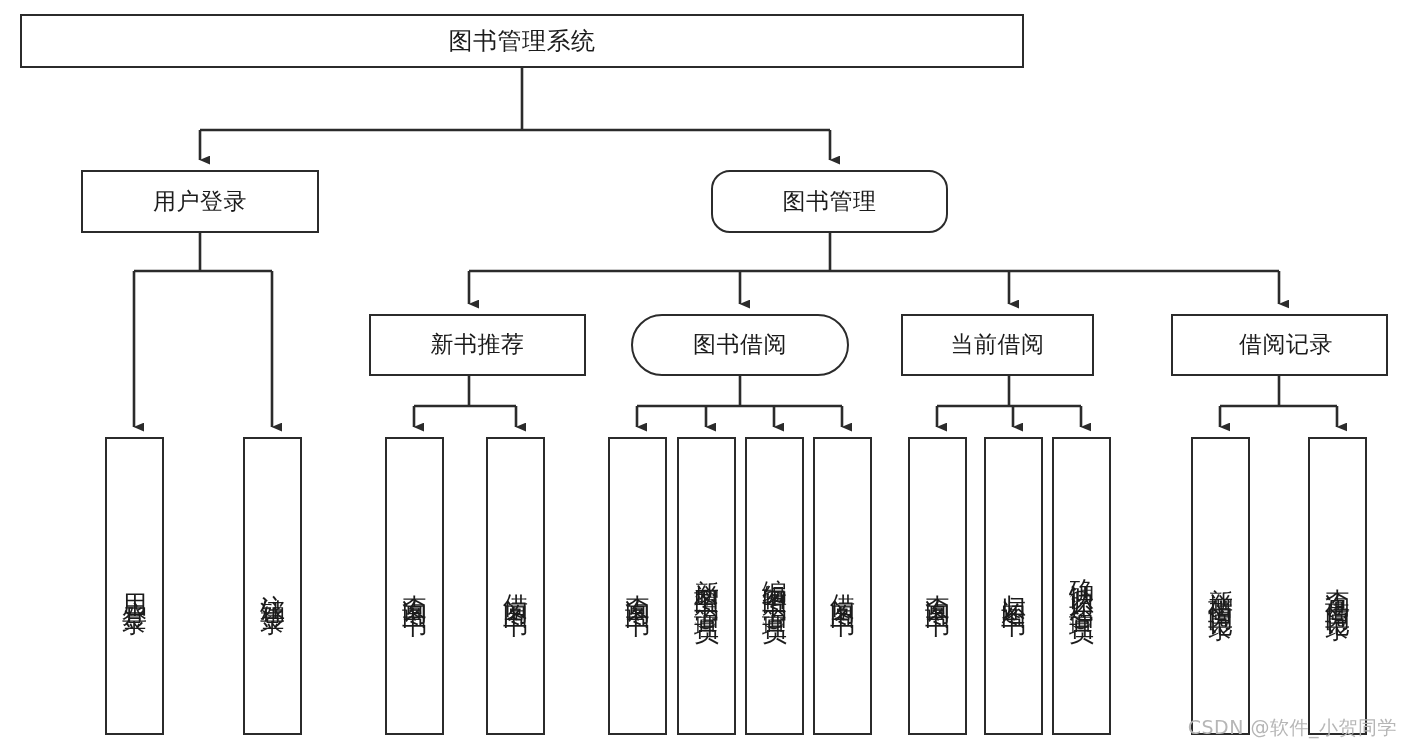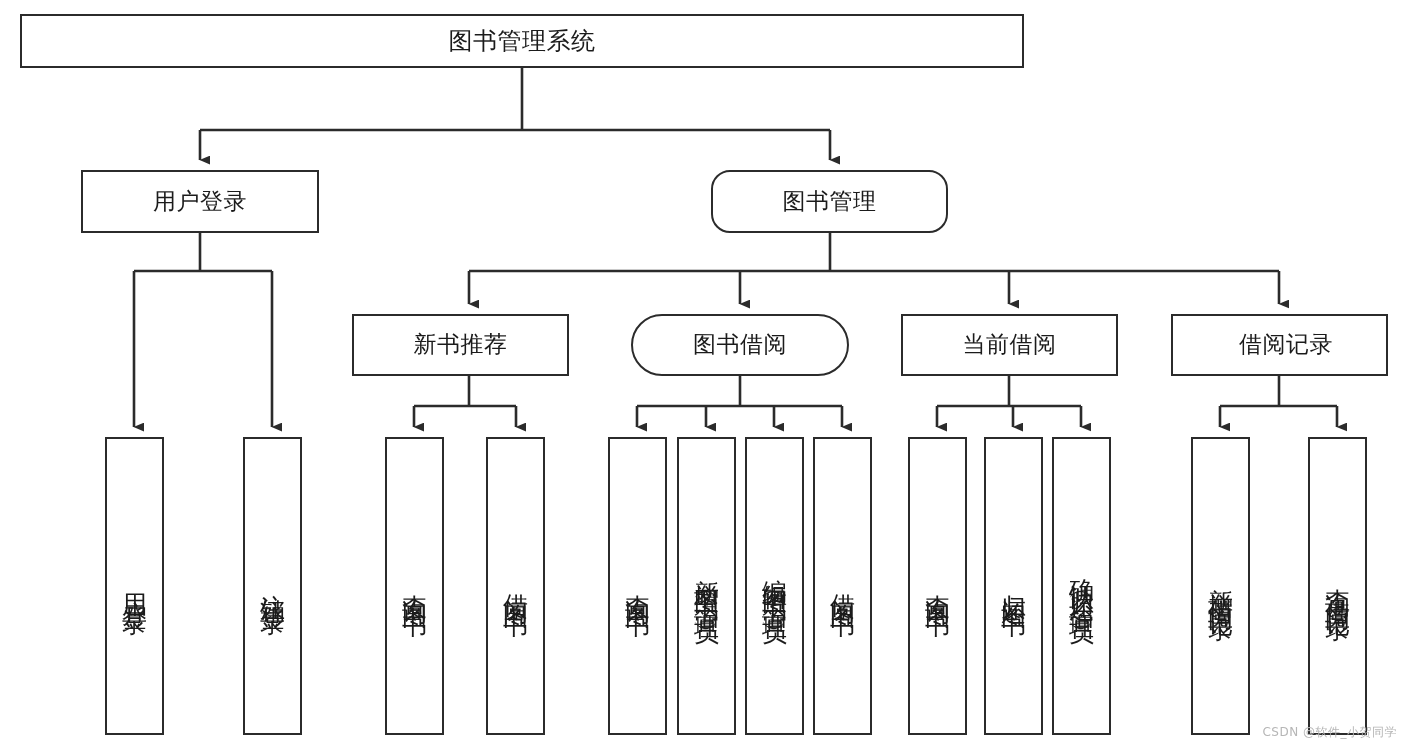--- a/index.html
+++ b/index.html
@@ -60,21 +60,21 @@
     font-size: 25px;
     line-height: 1;
     letter-spacing: 6px;
     white-space: nowrap;
     text-align: center;
   }
   .watermark {
     position: absolute;
     right: 8px;
     bottom: 6px;
-    font-size: 12px;
+    font-size: 19px;
     color: #b6b6b6;
     letter-spacing: 0.5px;
     white-space: nowrap;
   }
 </style>
 </head>
 <body>
 
 <div id="canvas" style="background: rgb(255, 255, 255);">
 
@@ -134,27 +134,27 @@
     <span class="label">图书管理系统</span>
   </div>
 
   <div class="node horiz" style="left: 81px; top: 170px; width: 238px; height: 63px; border-color: rgb(43, 43, 43); color: rgb(27, 27, 27);">
     <span class="label">用户登录</span>
   </div>
   <div class="node horiz" style="left: 711px; top: 170px; width: 237px; height: 63px; border-color: rgb(43, 43, 43); color: rgb(27, 27, 27); border-radius: 19px;">
     <span class="label">图书管理</span>
   </div>
 
-  <div class="node horiz" style="left: 352px; top: 314px; width: 217px; height: 62px; border-color: rgb(43, 43, 43); color: rgb(27, 27, 27);">
+  <div class="node horiz" style="left: 369px; top: 314px; width: 217px; height: 62px; border-color: rgb(43, 43, 43); color: rgb(27, 27, 27);">
     <span class="label">新书推荐</span>
   </div>
   <div class="node horiz" style="left: 631px; top: 314px; width: 218px; height: 62px; border-color: rgb(43, 43, 43); color: rgb(27, 27, 27); border-radius: 31px;">
     <span class="label">图书借阅</span>
   </div>
-  <div class="node horiz" style="left: 901px; top: 314px; width: 217px; height: 62px; border-color: rgb(43, 43, 43); color: rgb(27, 27, 27);">
+  <div class="node horiz" style="left: 901px; top: 314px; width: 193px; height: 62px; border-color: rgb(43, 43, 43); color: rgb(27, 27, 27);">
     <span class="label">当前借阅</span>
   </div>
   <div class="node horiz" style="left: 1171px; top: 314px; width: 217px; height: 62px; border-color: rgb(43, 43, 43); color: rgb(27, 27, 27); padding-left: 13px;">
     <span class="label">借阅记录</span>
   </div>
 
   <div class="node vert" style="left: 105px; top: 437px; width: 59px; height: 298px; border-color: rgb(43, 43, 43); color: rgb(27, 27, 27);">
     <span class="label">用户登录</span>
   </div>
   <div class="node vert" style="left: 243px; top: 437px; width: 59px; height: 298px; border-color: rgb(43, 43, 43); color: rgb(27, 27, 27);">

